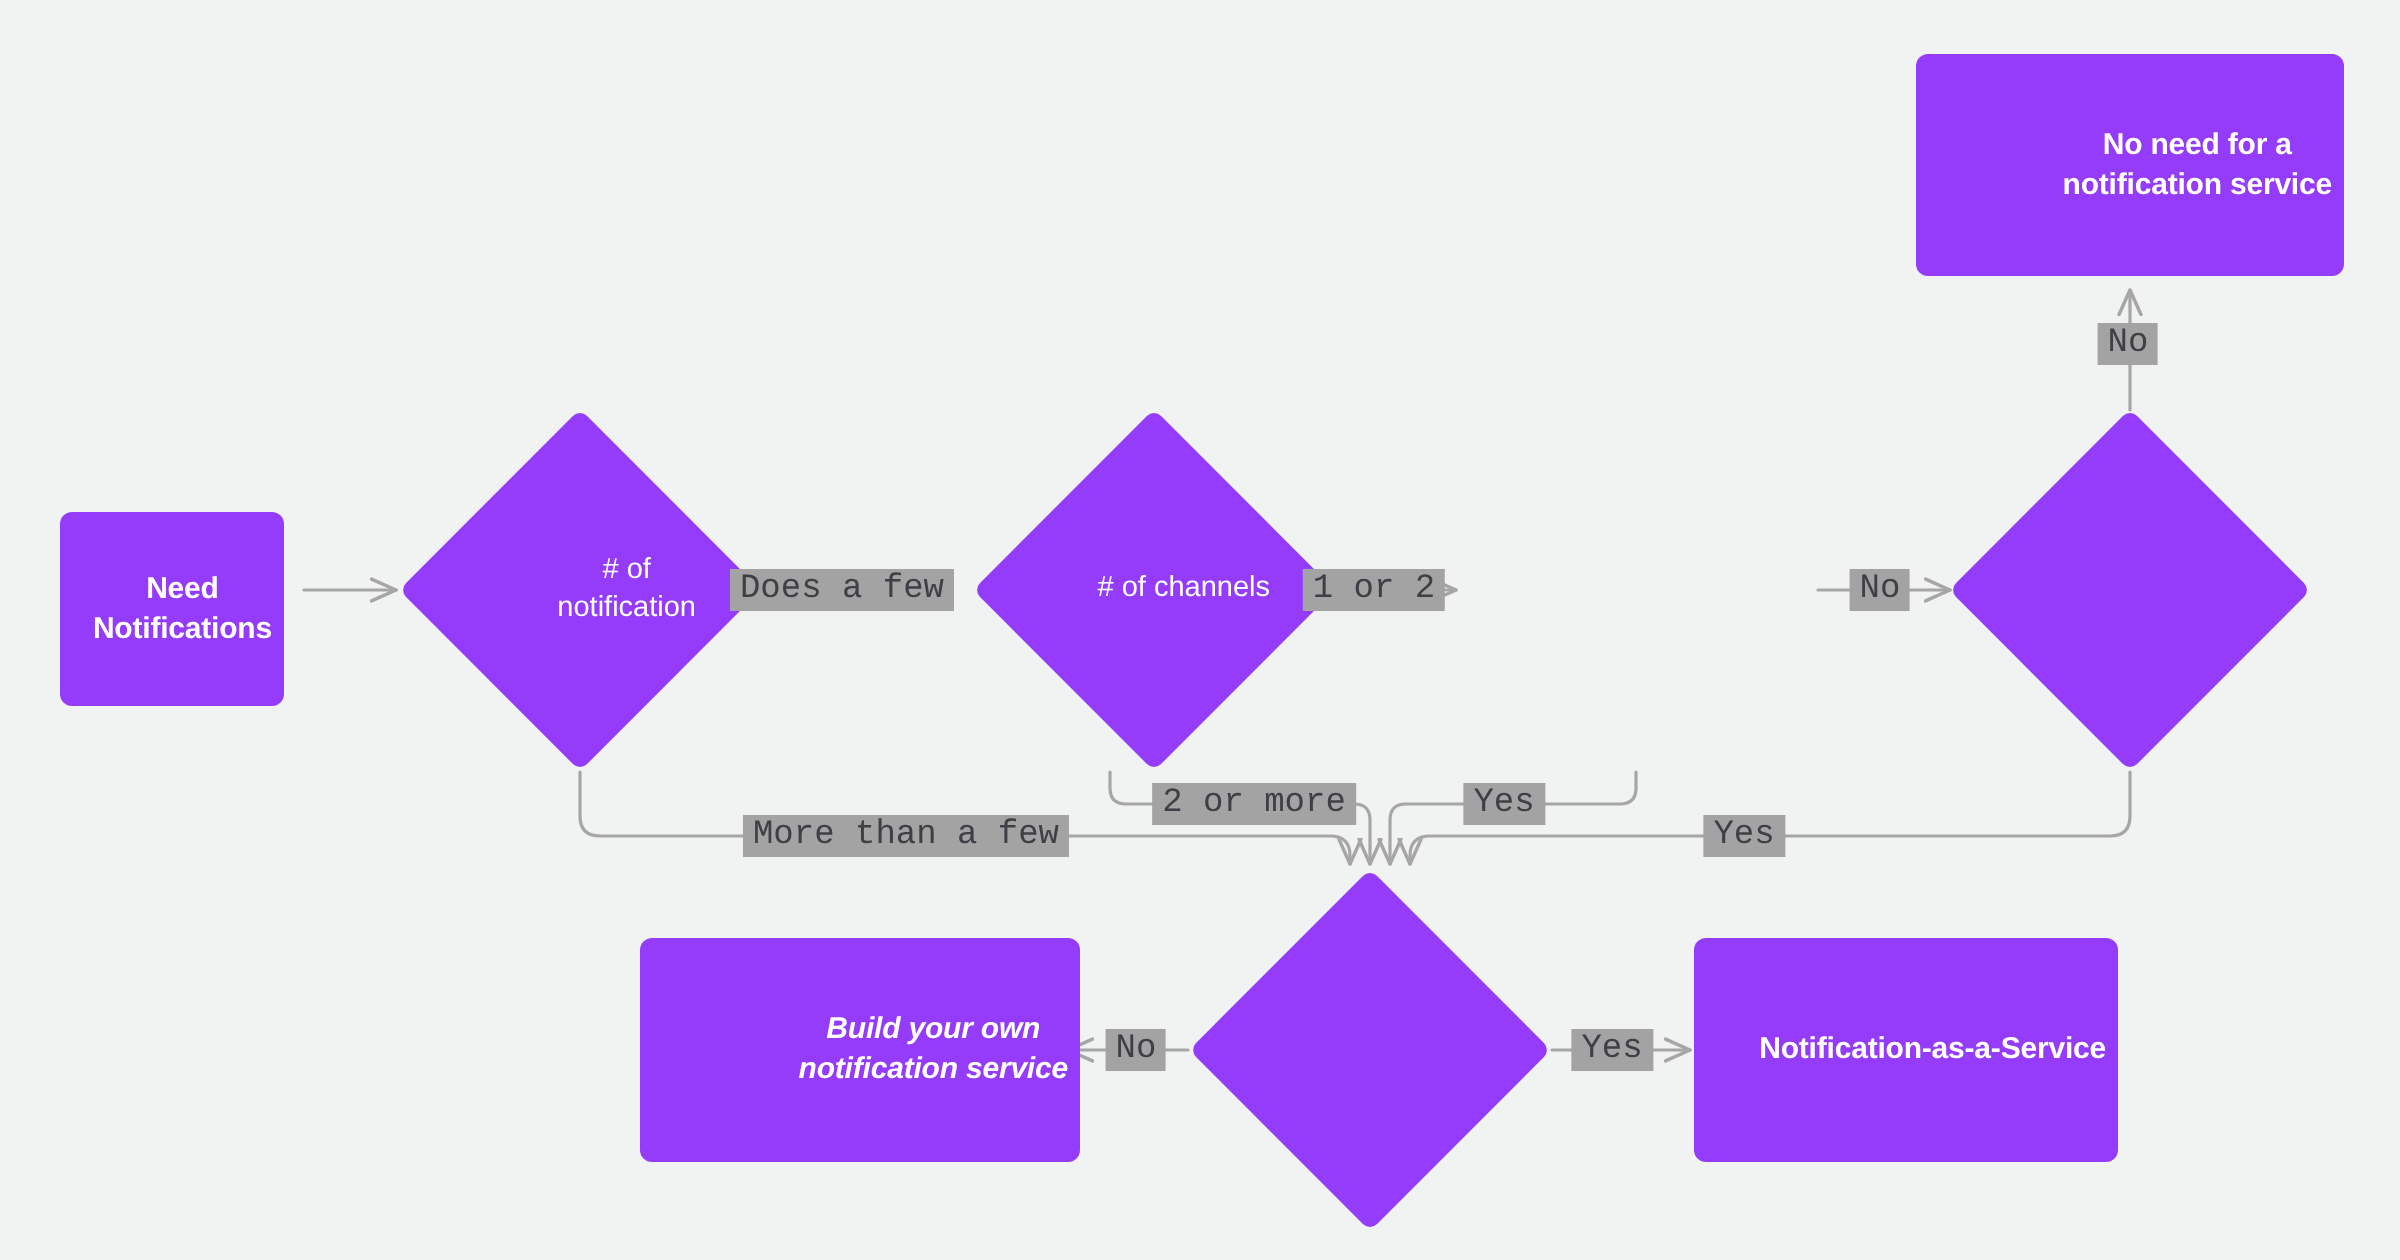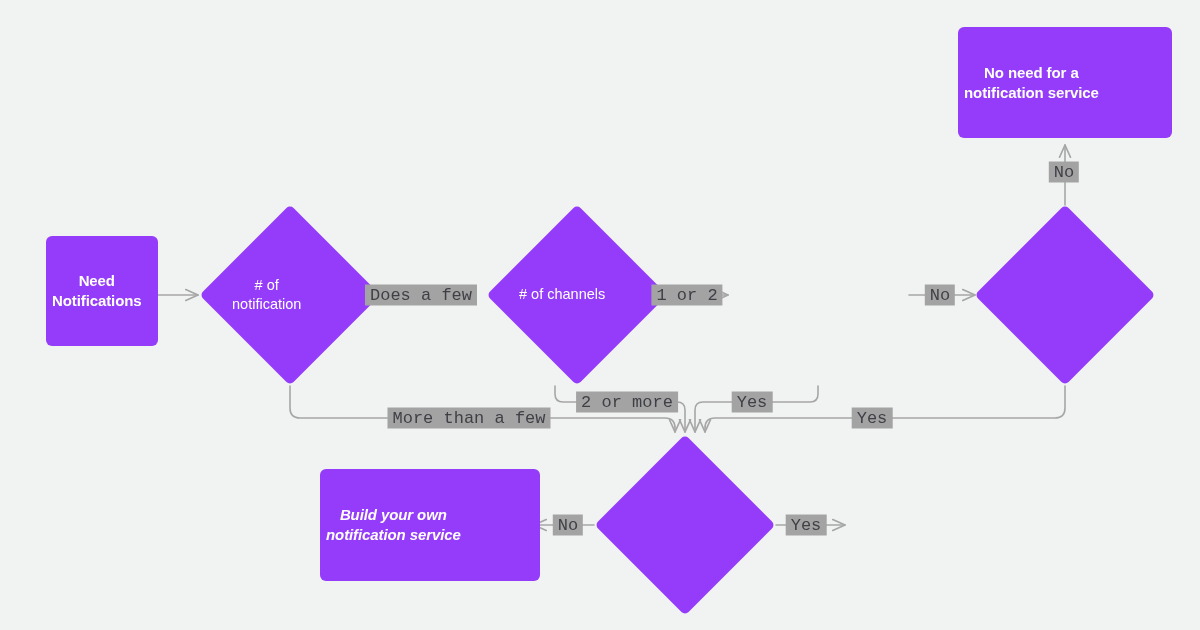--- a/index.html
+++ b/index.html
@@ -18,21 +18,21 @@
   #edges {
     position: absolute;
     left: 0; top: 0;
     width: 1200px; height: 630px;
     pointer-events: none;
   }
   .node {
     position: absolute;
     display: flex;
     align-items: center;
-    justify-content: flex-start;
+    justify-content: flex-end;
     box-sizing: border-box;
     color: #ffffff;
     text-align: center;
   }
   .node .label {
     position: relative;
     z-index: 2;
     line-height: 1.32;
     white-space: pre-line;
     padding: 0 6px;
@@ -108,21 +108,21 @@
       <path d="M 818 386 L 818 394 Q 818 402 810 402 L 703 402 Q 695 402 695 410 L 695 432" marker-end="url(#arrow)"></path>
 
       <path d="M 1065 386 L 1065 408 Q 1065 418 1055 418 L 715 418 Q 705 418 705 428 L 705 432" marker-end="url(#arrow)"></path>
 
       <path d="M 594 525 L 534 525" marker-end="url(#arrow)"></path>
 
       <path d="M 776 525 L 845 525" marker-end="url(#arrow)"></path>
     </g>
   </svg>
 
-  <div class="node rect" style="left:30px; top:236px; width:112px; height:110px;margin-left:16px;">
+  <div class="node rect" style="left:30px; top:256px; width:112px; height:97px;">
     <span class="label">Need
 Notifications</span>
   </div>
 
   <div class="node diamond" style="left:226px; top:231px; width:128px; height:128px;">
     <span class="shape"></span>
     <span class="label"># of
 notification</span>
   </div>
 
@@ -143,30 +143,33 @@
 
   <div class="node diamond" style="left:621px; top:461px; width:128px; height:128px;">
     <span class="shape"></span>
   </div>
 
   <div class="node rect" style="left:320px; top:469px; width:220px; height:112px;font-style:italic;">
     <span class="label">Build your own
 notification service</span>
   </div>
 
+  <div class="node rect" style="left:847px; top:469px; width:212px; height:112px;">
+    <span class="label">Notification-as-a-Service</span>
+  </div>
 
   <span class="edge-label" style="left:421px; top:295px;">Does a few</span>
 
   <span class="edge-label" style="left:687px; top:295px;">1 or 2</span>
 
   <span class="edge-label" style="left:940px; top:295px;">No</span>
 
   <span class="edge-label" style="left:1064px; top:172px;">No</span>
 
-  <span class="edge-label" style="left:469px; top:418px;">More than a few</span>
+  <span class="edge-label" style="left:453px; top:418px;">More than a few</span>
 
   <span class="edge-label" style="left:627px; top:402px;">2 or more</span>
 
   <span class="edge-label" style="left:752px; top:402px;">Yes</span>
 
   <span class="edge-label" style="left:872px; top:418px;">Yes</span>
 
   <span class="edge-label" style="left:568px; top:525px;">No</span>
 
   <span class="edge-label" style="left:806px; top:525px;">Yes</span>

